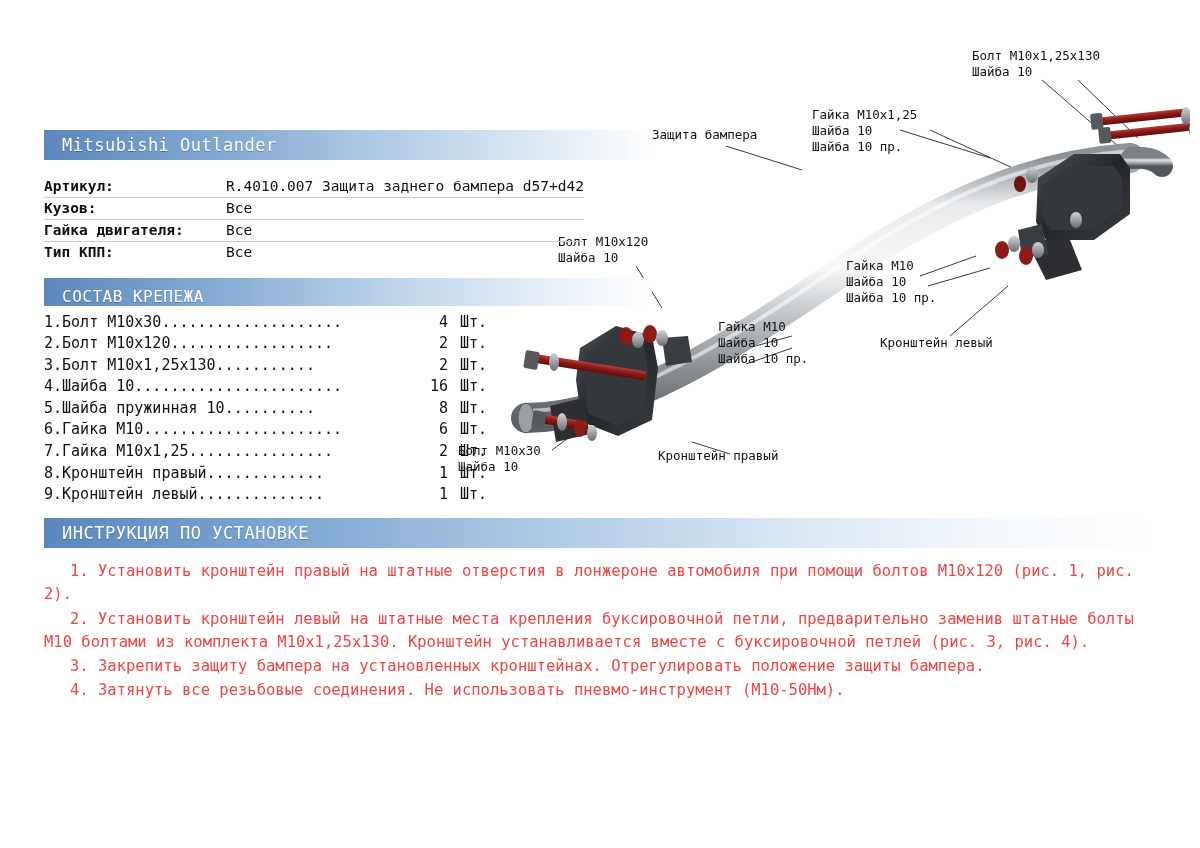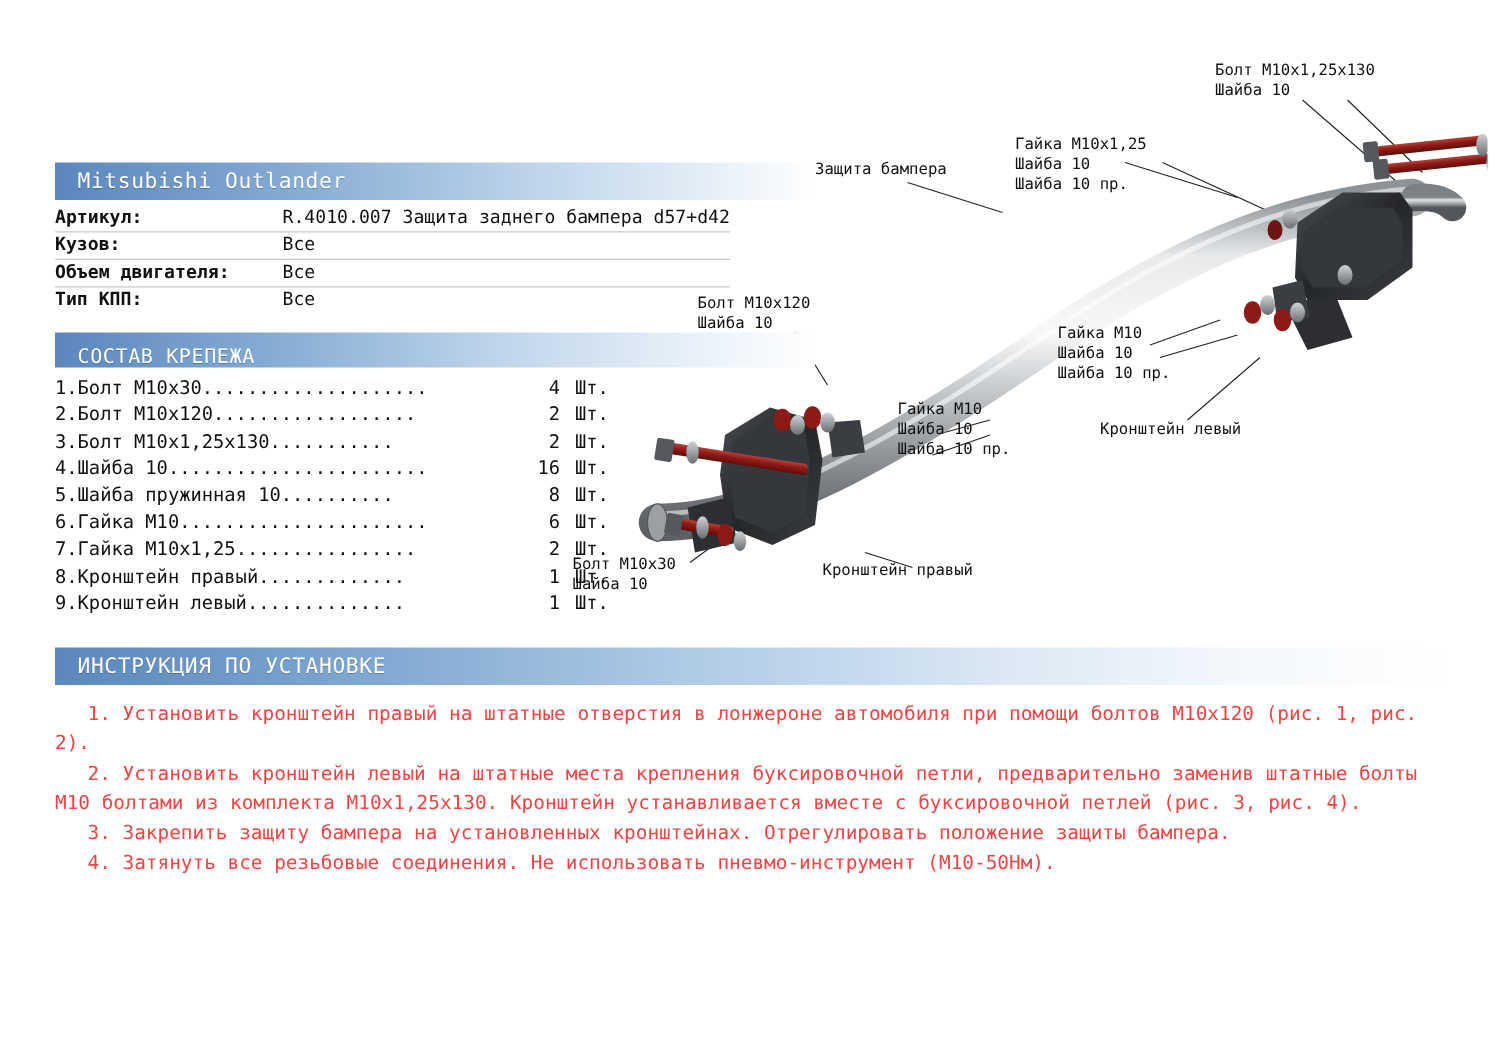--- a/index.html
+++ b/index.html
@@ -43,21 +43,21 @@
     text-shadow: 0 1px 0 rgba(0,0,0,0.25);
   }
   .band.section {
     height: 28px;
     background: linear-gradient(to right, #5b87bd 0%, #88aed5 30%, #c2d7ec 60%, #eaf2f9 85%, #ffffff 100%);
     align-items: flex-end;
   }
   .band.section .band-title { font-size: 16px; }
 
   .spec-table {
-    margin-top: 4px;
+    margin-top: 16px;
     border-collapse: collapse;
     font-size: 14.5px;
   }
   .spec-table td {
     padding: 1px 0;
     vertical-align: top;
     line-height: 1.32;
   }
   .spec-label {
     font-weight: bold;
@@ -290,21 +290,21 @@
       <tbody>
           <tr class="spec-row-underline">
         <td class="spec-label">Артикул:</td>
         <td class="spec-value">R.4010.007 Защита заднего бампера d57+d42</td>
       </tr>
       <tr class="spec-row-underline">
         <td class="spec-label">Кузов:</td>
         <td class="spec-value">Все</td>
       </tr>
       <tr class="spec-row-underline">
-        <td class="spec-label">Объем двигателя:</td>
+        <td class="spec-label">Гайка двигателя:</td>
         <td class="spec-value">Все</td>
       </tr>
       <tr>
         <td class="spec-label">Тип КПП:</td>
         <td class="spec-value">Все</td>
       </tr>
     </tbody>
       </table>
 
     <div class="band section" style="margin-top:14px;">

